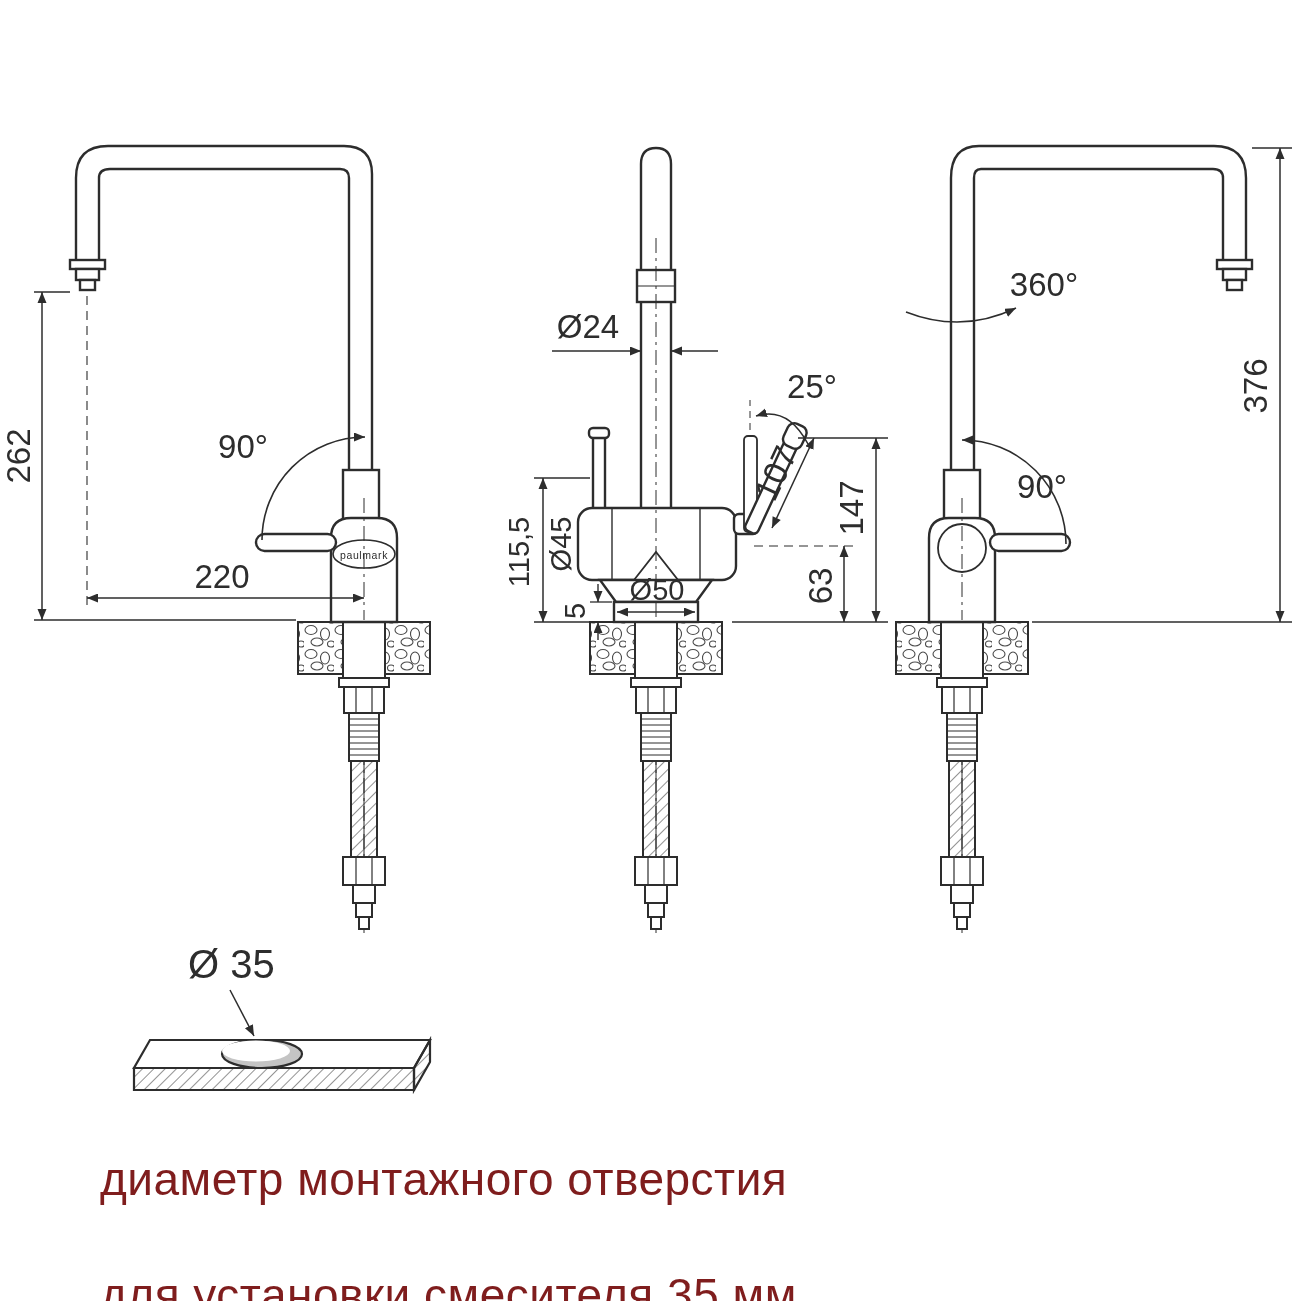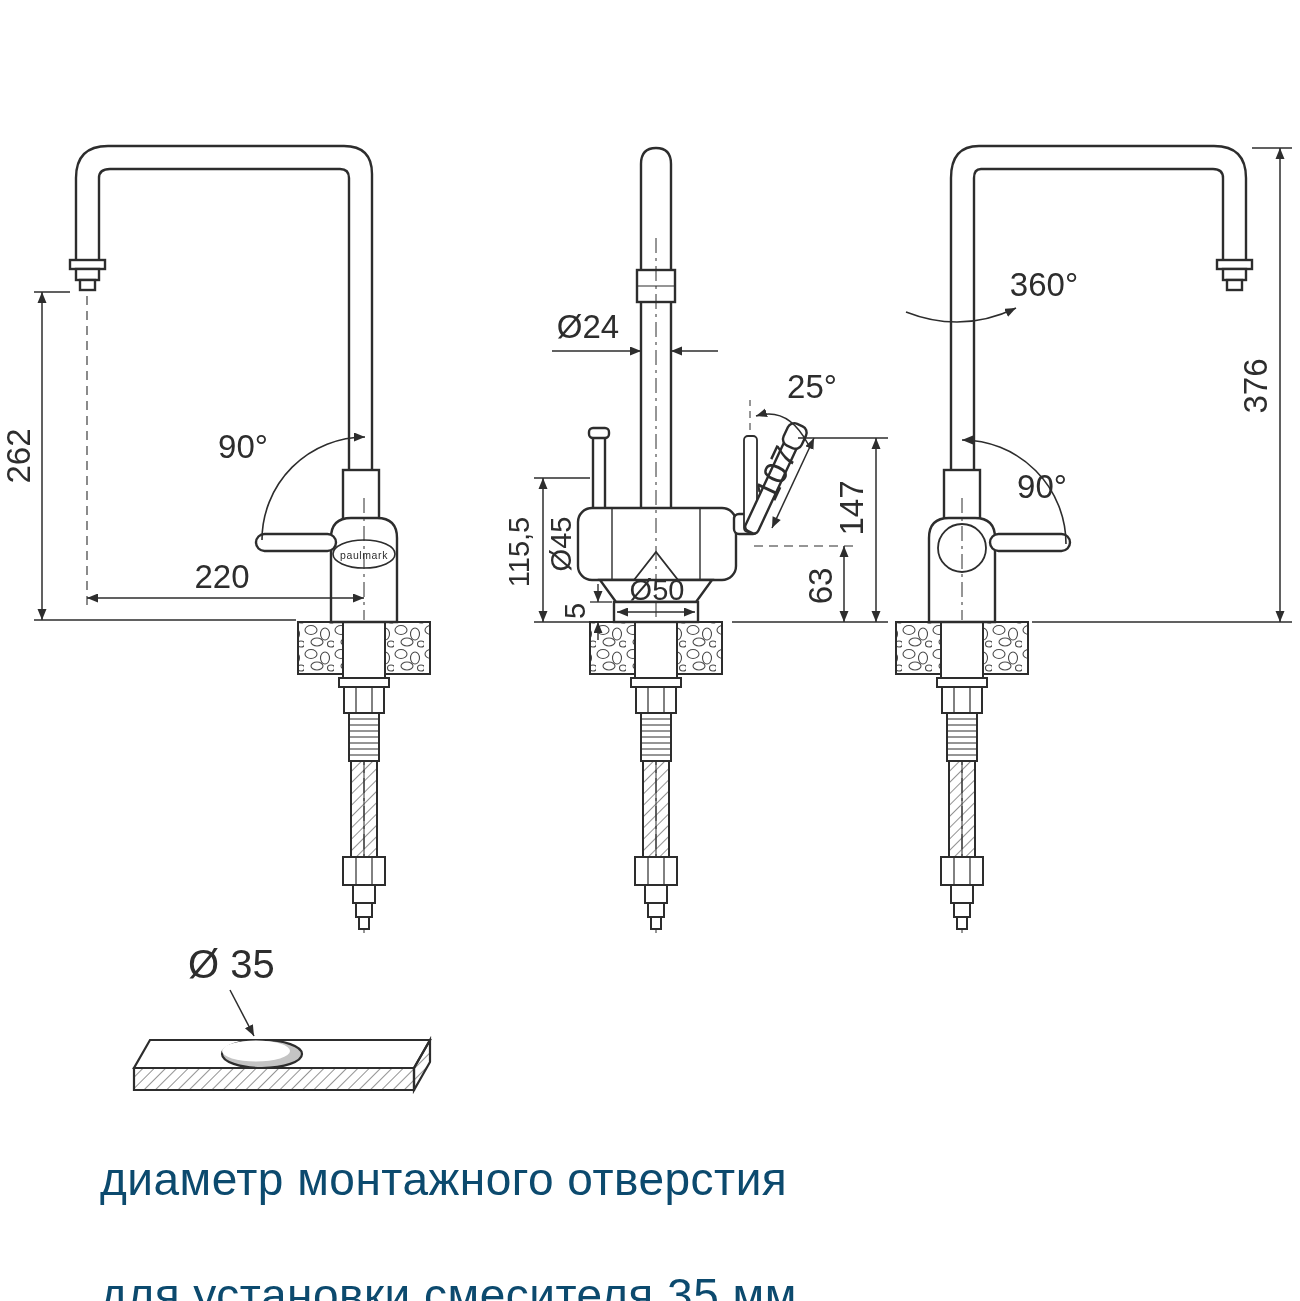--- a/index.html
+++ b/index.html
@@ -7,21 +7,21 @@
     width:1300px;height:1301px;
     background:#ffffff;
     position:relative;
     font-family:"Liberation Sans", sans-serif;
     overflow:hidden;
   }
   #drawing{position:absolute;left:0;top:0;}
   .caption{
     position:absolute;
     left:100px;
-    color:#0c4a6e;
+    color:#7f1d1d;
     font-size:46px;
     letter-spacing:0.5px;
     white-space:nowrap;
     text-align:center;
   }
   .caption.l1{top:1152px;}
   .caption.l2{top:1268px;}
   svg text{
     fill:#2d2d2d;
     font-family:"Liberation Sans", sans-serif;

